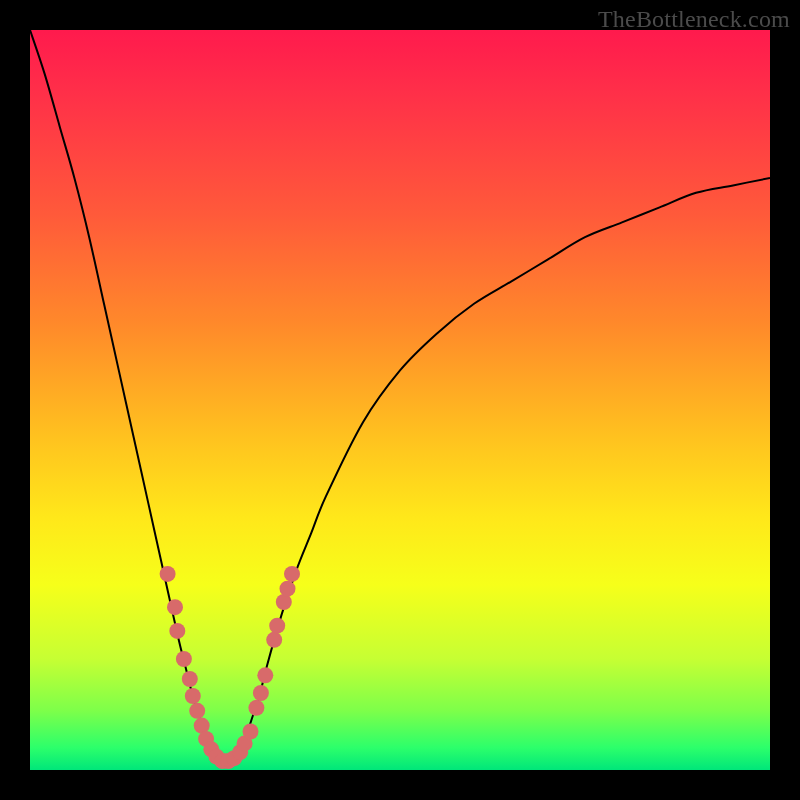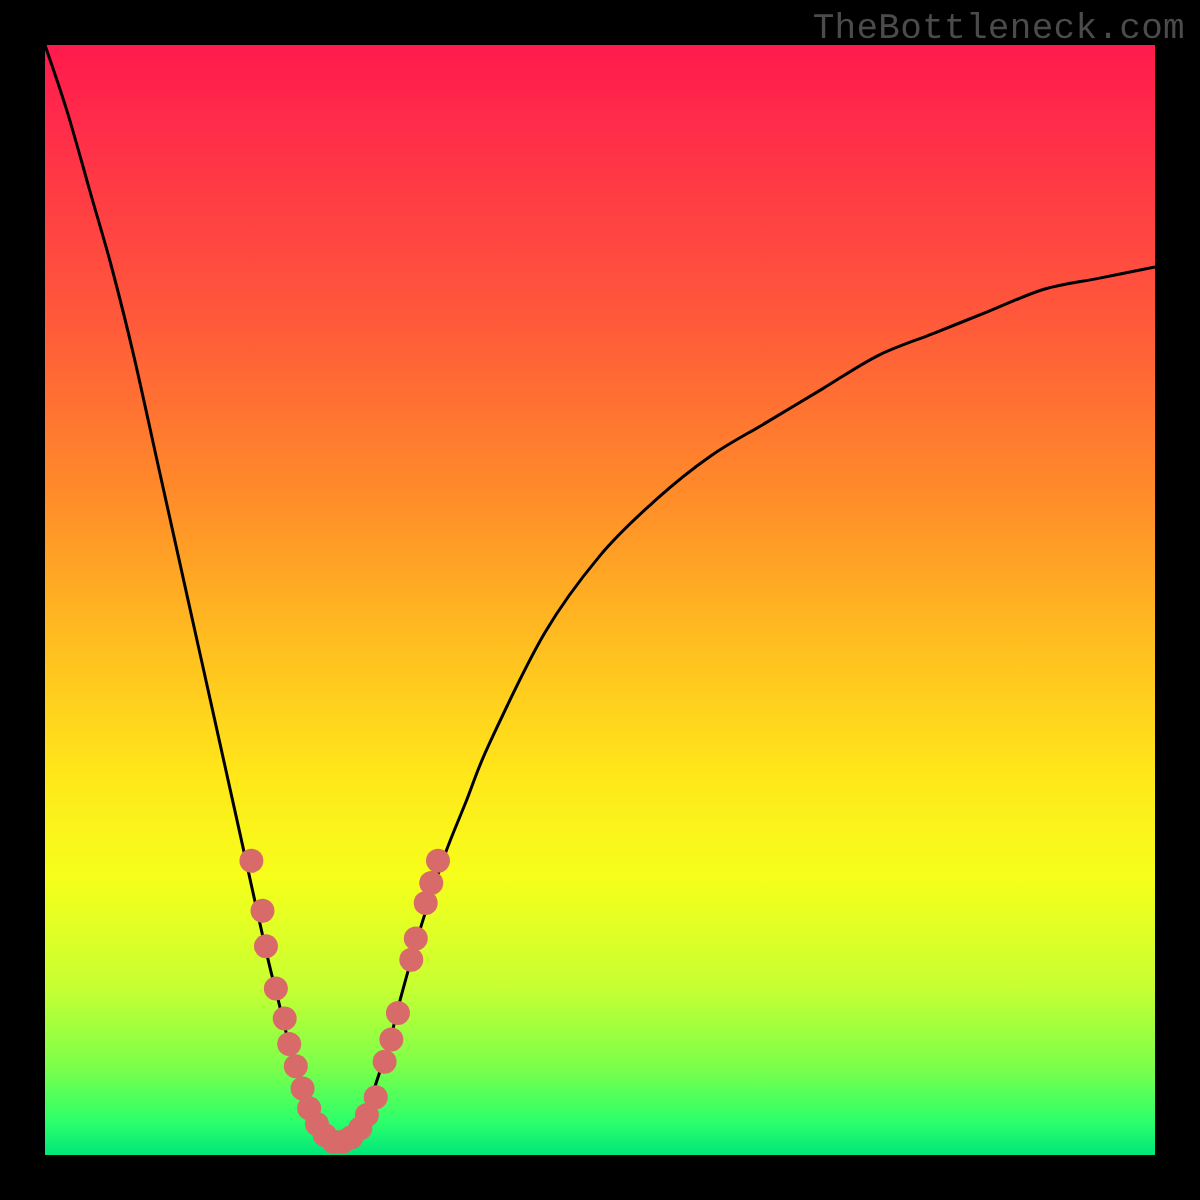--- a/index.html
+++ b/index.html
@@ -41,21 +41,21 @@
     );
   }
   .watermark {
     position: absolute;
     top: 6px;
     right: 10px;
     color: #4b4b4b;
     font-size: 24px;
     font-weight: 400;
     letter-spacing: 0.2px;
-    font-family: Liberation Mono, monospace;
+    font-family: Liberation Serif, serif;
   }
   svg.curve {
     position: absolute;
     left: 0;
     top: 0;
     width: 740px;
     height: 740px;
   }
   .fx-curve {
     fill: none;

